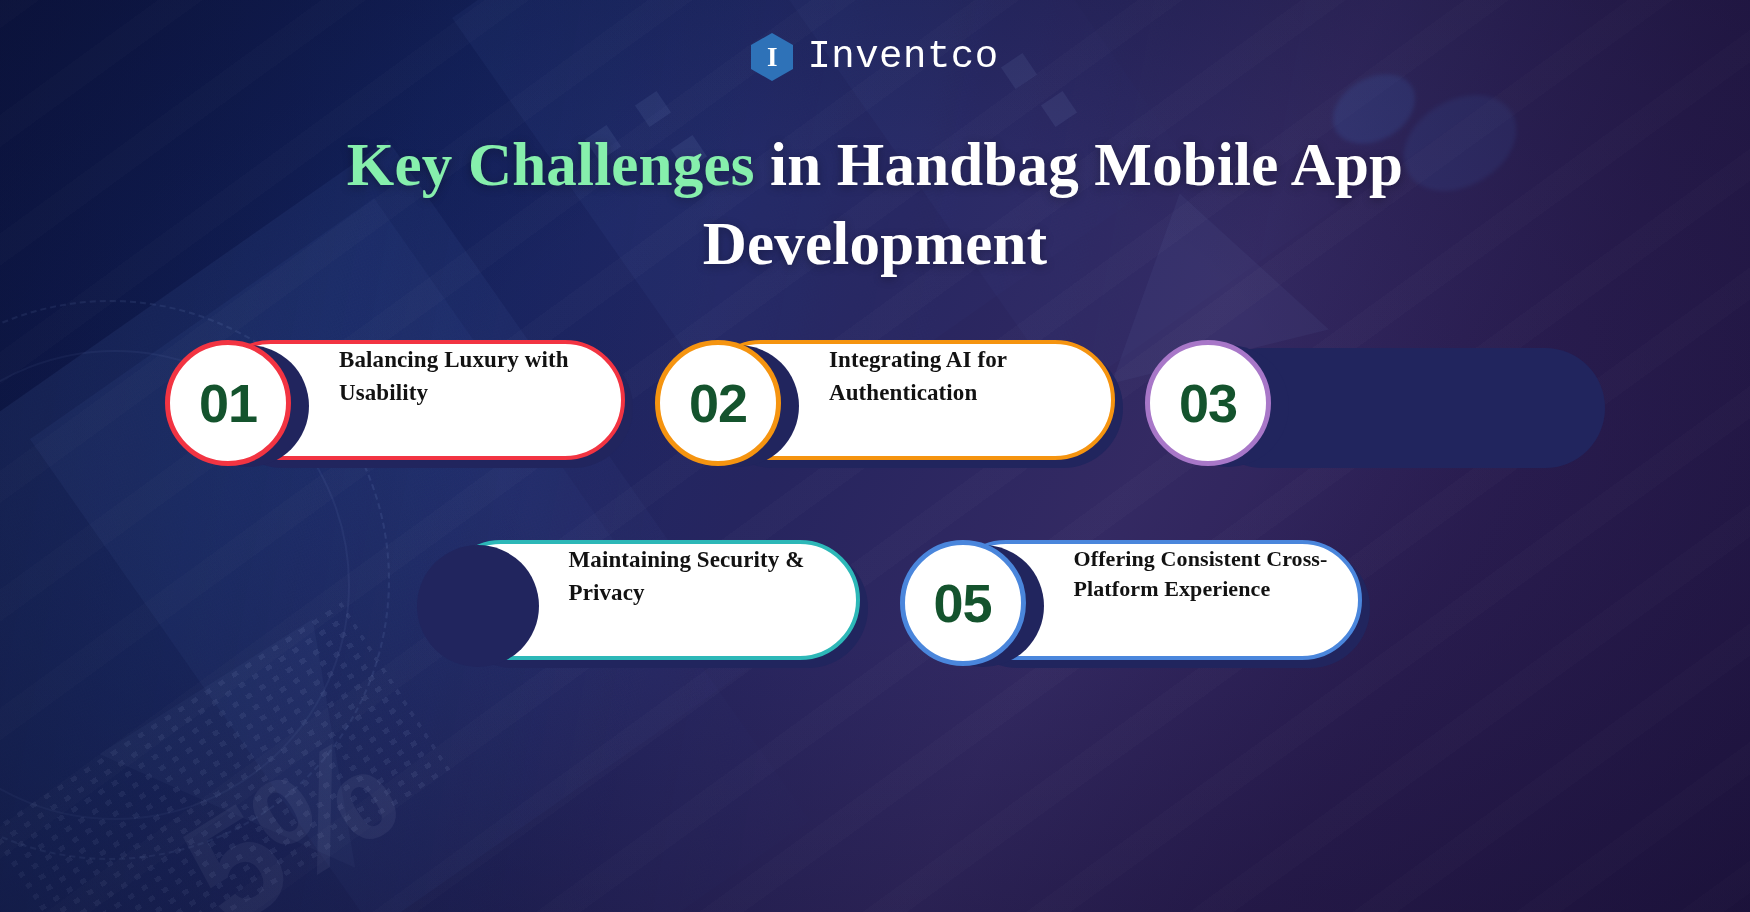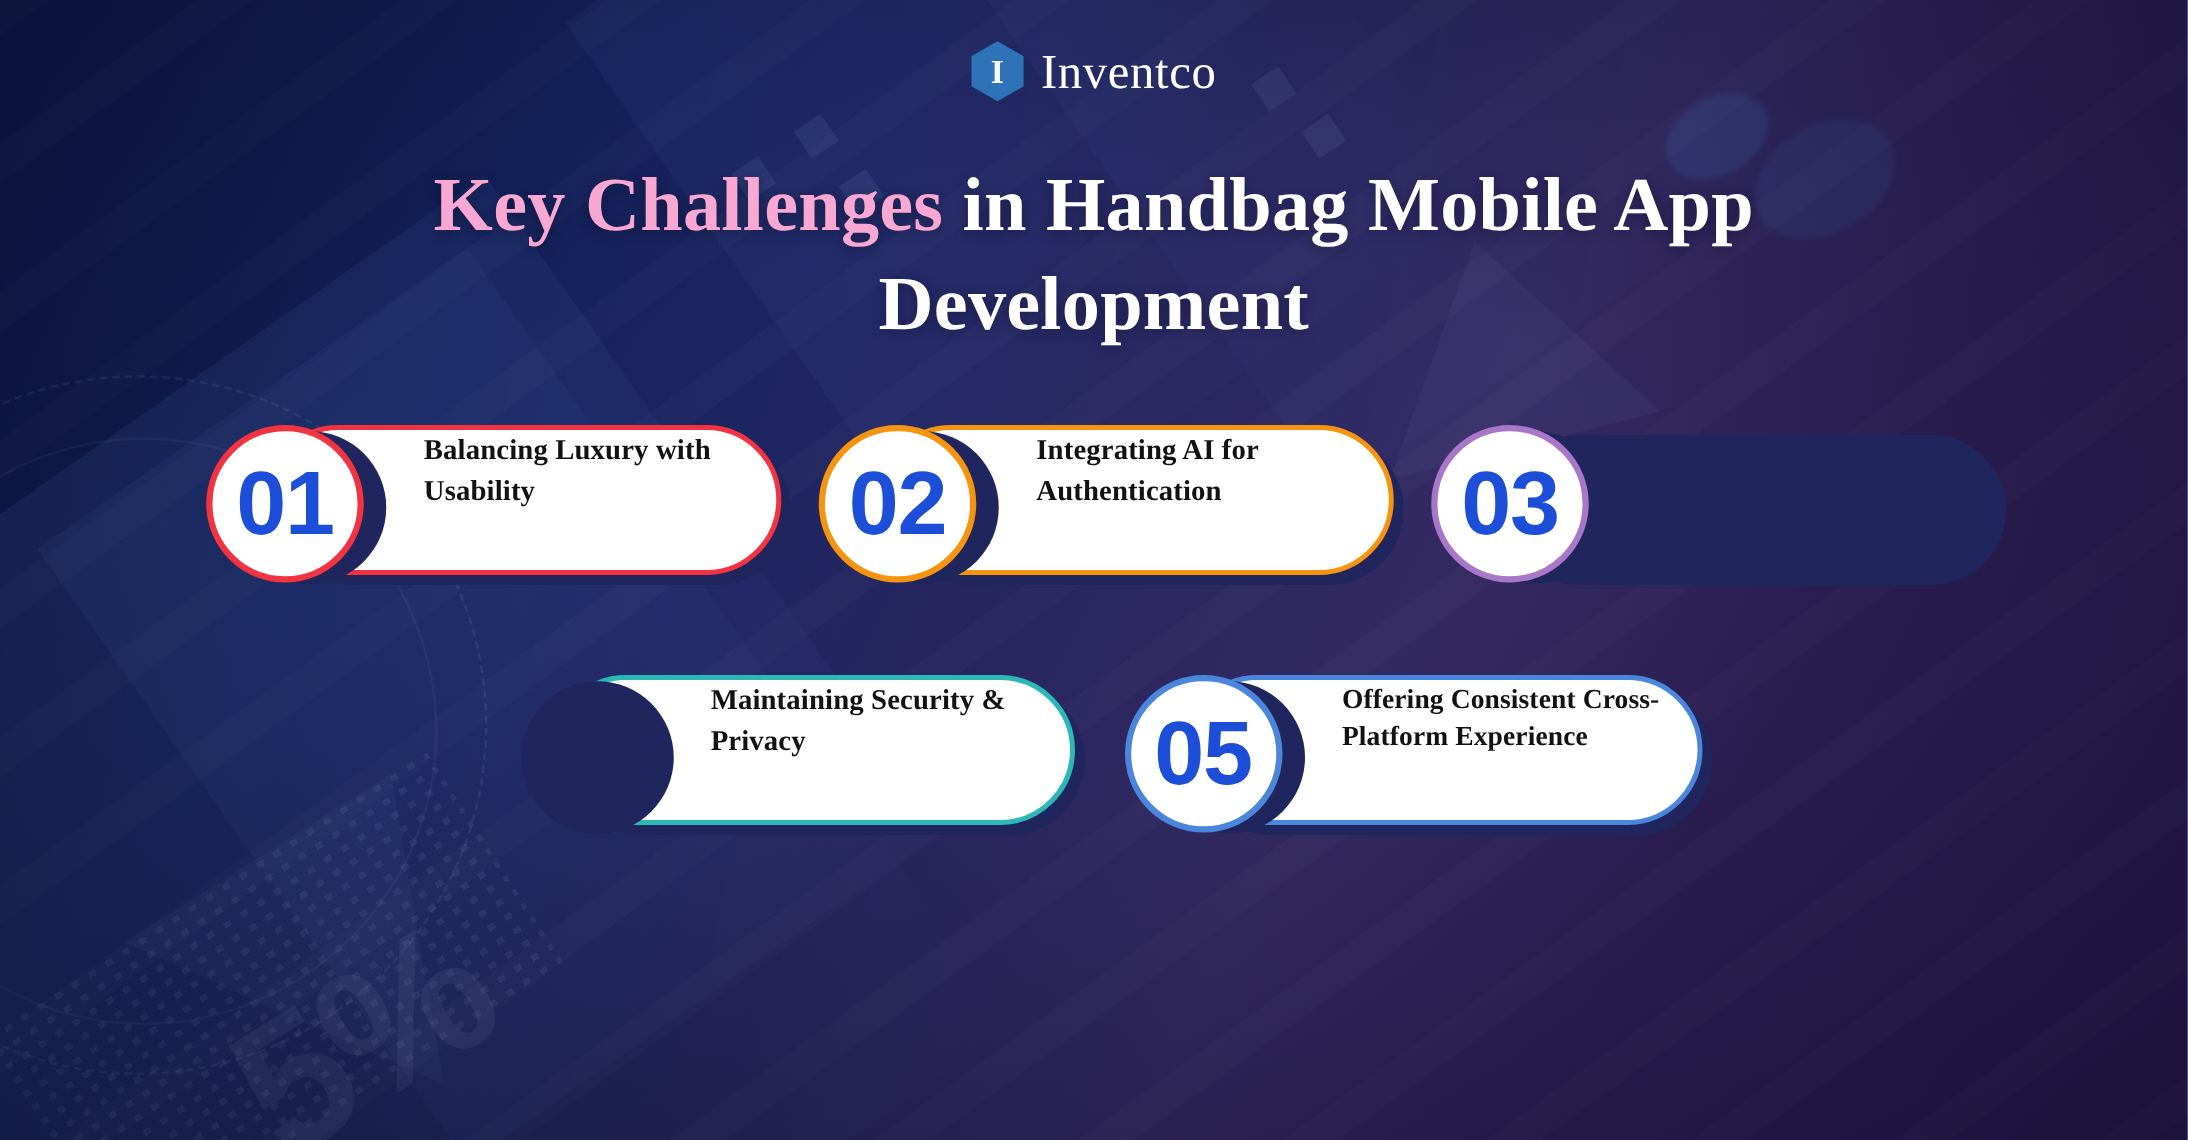--- a/index.html
+++ b/index.html
@@ -125,39 +125,39 @@
   .logo-hex svg{ position:absolute; inset:0; width:42px; height:48px; }
   .logo-hex span{
     position:relative; z-index:2;
     color:#fff; font-size:27px; font-weight:700;
     font-family:"Liberation Serif", serif;
     line-height:1;
   }
   .logo-text{
     color:#ffffff;
     font-size:39px;
-    font-family:Liberation Serif, serif;
+    font-family:Liberation Mono, monospace;
     font-weight:400;
     letter-spacing:.5px;
   }
 
   
   .title{
     position:absolute; top:125px; left:0; right:0;
     text-align:center;
     font-family:"Liberation Serif", serif;
     font-weight:700;
     font-size:61px;
     line-height:1.30;
     color:#ffffff;
     letter-spacing:.2px;
     text-shadow:0 2px 10px rgba(0,0,0,.30);
     padding:0 180px;
   }
-  .title .hl{ color:#f9a8d4; }
+  .title .hl{ color:#86efac; }
 
   
   .row{
     position:absolute;
     display:flex;
     justify-content:center;
     align-items:flex-start;
   }
   #row1{ top:340px; left:0; right:0; gap:30px; padding-left:12px;}
   #row2{ top:540px; left:0; right:0; gap:40px; padding-left:6px;}
@@ -224,22 +224,22 @@
     width:126px; height:126px;
     border-radius:50%;
     background:#ffffff;
     border:5px solid var(--c);
     z-index:4;
     display:flex; align-items:center; justify-content:center;
   }
   .badge span{
     font-family:"Liberation Sans", sans-serif;
     font-weight:700;
-    font-size:72px;
-    color:#1d4ed8;
+    font-size:54px;
+    color:#14532d;
     letter-spacing:-1px;
     line-height:1;
   }
 </style>
 </head>
 <body>
 
 <div id="stage">
 
   <div class="bg-base"></div>

